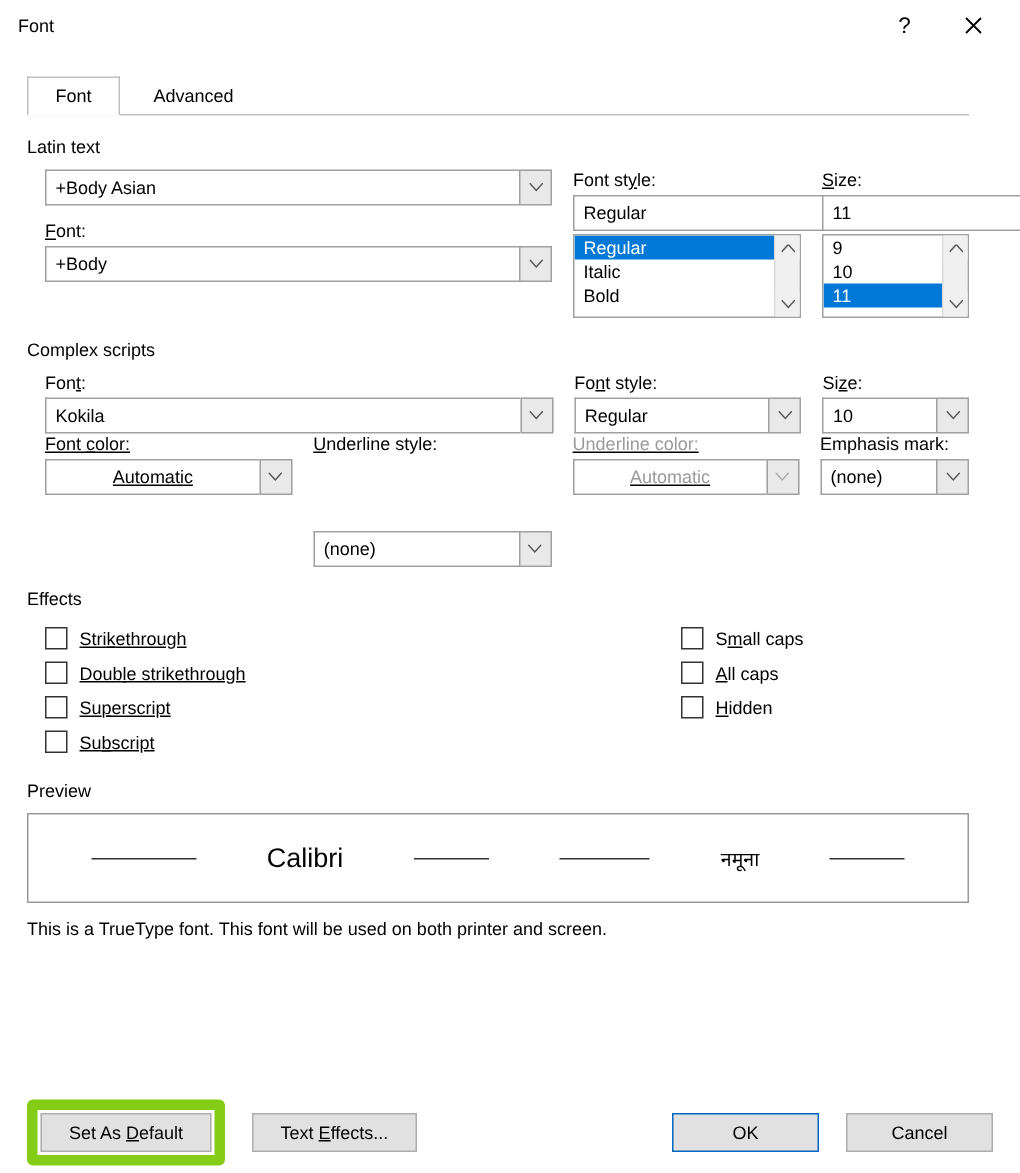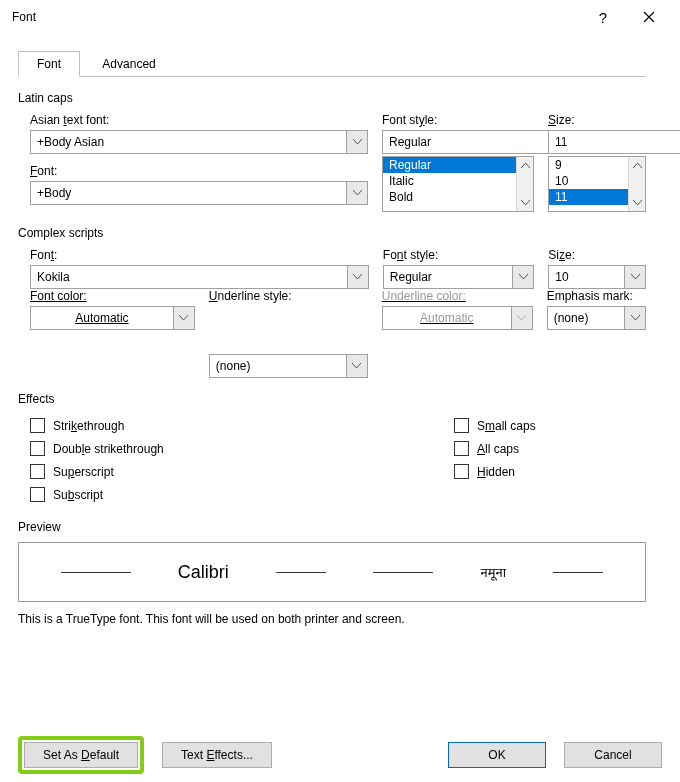--- a/index.html
+++ b/index.html
@@ -29,21 +29,21 @@
   .dropdown .val{ flex:1; border:1px solid #a0a0a0; padding:2px 6px; border-right:none; display:flex; align-items:center;}
   .dropdown .arr{ width:22px; border:1px solid #a0a0a0; background:#e9e9e9; display:flex; align-items:center; justify-content:center;}
   .disabled .val{ color:#9a9a9a;}
   .cbx { display:flex; align-items:center; gap:8px; margin:4px 0;}
   .box { width:15px; height:15px; border:1px solid #333;}
   .preview-box{ border:1px solid #999; height:60px; display:flex; align-items:center; justify-content:space-around; padding:0 18px;}
   .pline{ border-bottom:1px solid #333; width:70px; height:0;}
   .footer{ position:absolute; left:0; right:0; bottom:0; height:54px; display:flex; align-items:center; padding:0 18px; gap:18px;}
   .btn{ height:26px; padding:0 18px; border:1px solid #adadad; background:#e1e1e1; display:flex; align-items:center; justify-content:center; min-width:88px;}
   .btn.primary{ border:1px solid #0067c0; background:#e1e1e1;}
-  .highlight{ border:4px solid #84cc16; border-radius:4px; padding:2px;}
+  .highlight{ border:7px solid #84cc16; border-radius:4px; padding:2px;}
   u.ak{text-decoration:underline;}
   .grey{color:#9a9a9a;}
   svg{display:block;}
 </style>
 </head>
 <body>
 
 <div class="titlebar">
   <div class="title">Font</div>
   <div class="spacer"></div>
@@ -57,27 +57,24 @@
   </div>
 </div>
 
 <div class="content">
 
   <div class="tabstrip">
     <div class="tab active"><span>Font</span></div>
     <div class="tab"><span>Advanced</span></div>
   </div>
 
-  <div class="section-title">Latin caps</div>
+  <div class="section-title">Latin text</div>
   <div class="indent">
     <div class="row">
       <div class="col" style="width:340px;">
-        <div class="lbl">
-          <span>Asian </span><u class="ak">t</u><span>ext font:</span>
-        </div>
         <div class="combo">
           <input value="+Body Asian" style="">
           <div class="drop">
             <svg width="9" height="6">
                 <path d="M0 0 L4.5 5 L9 0" fill="none" stroke="#555"></path>
               </svg>
           </div>
         </div>
         <div class="lbl" style="margin-top:10px">
           <u class="ak">F</u><span>ont:</span>
@@ -235,21 +232,21 @@
                 <path d="M0 0 L4.5 5 L9 0" fill="none" stroke="#555"></path>
               </svg>
             </div>
         </div>
       </div>
     </div>
   </div>
 
   <div class="section-title">Effects</div>
   <div class="indent row">
-    <div class="col" style="width:410px;">
+    <div class="col" style="width:410px;text-decoration:underline;">
       <label class="cbx">
           <span class="box"></span>
           <span>Stri<u class="ak">k</u>ethrough</span>
         </label>
       <label class="cbx">
           <span class="box"></span>
           <span>Doub<u class="ak">l</u>e strikethrough</span>
         </label>
       <label class="cbx">
           <span class="box"></span>

